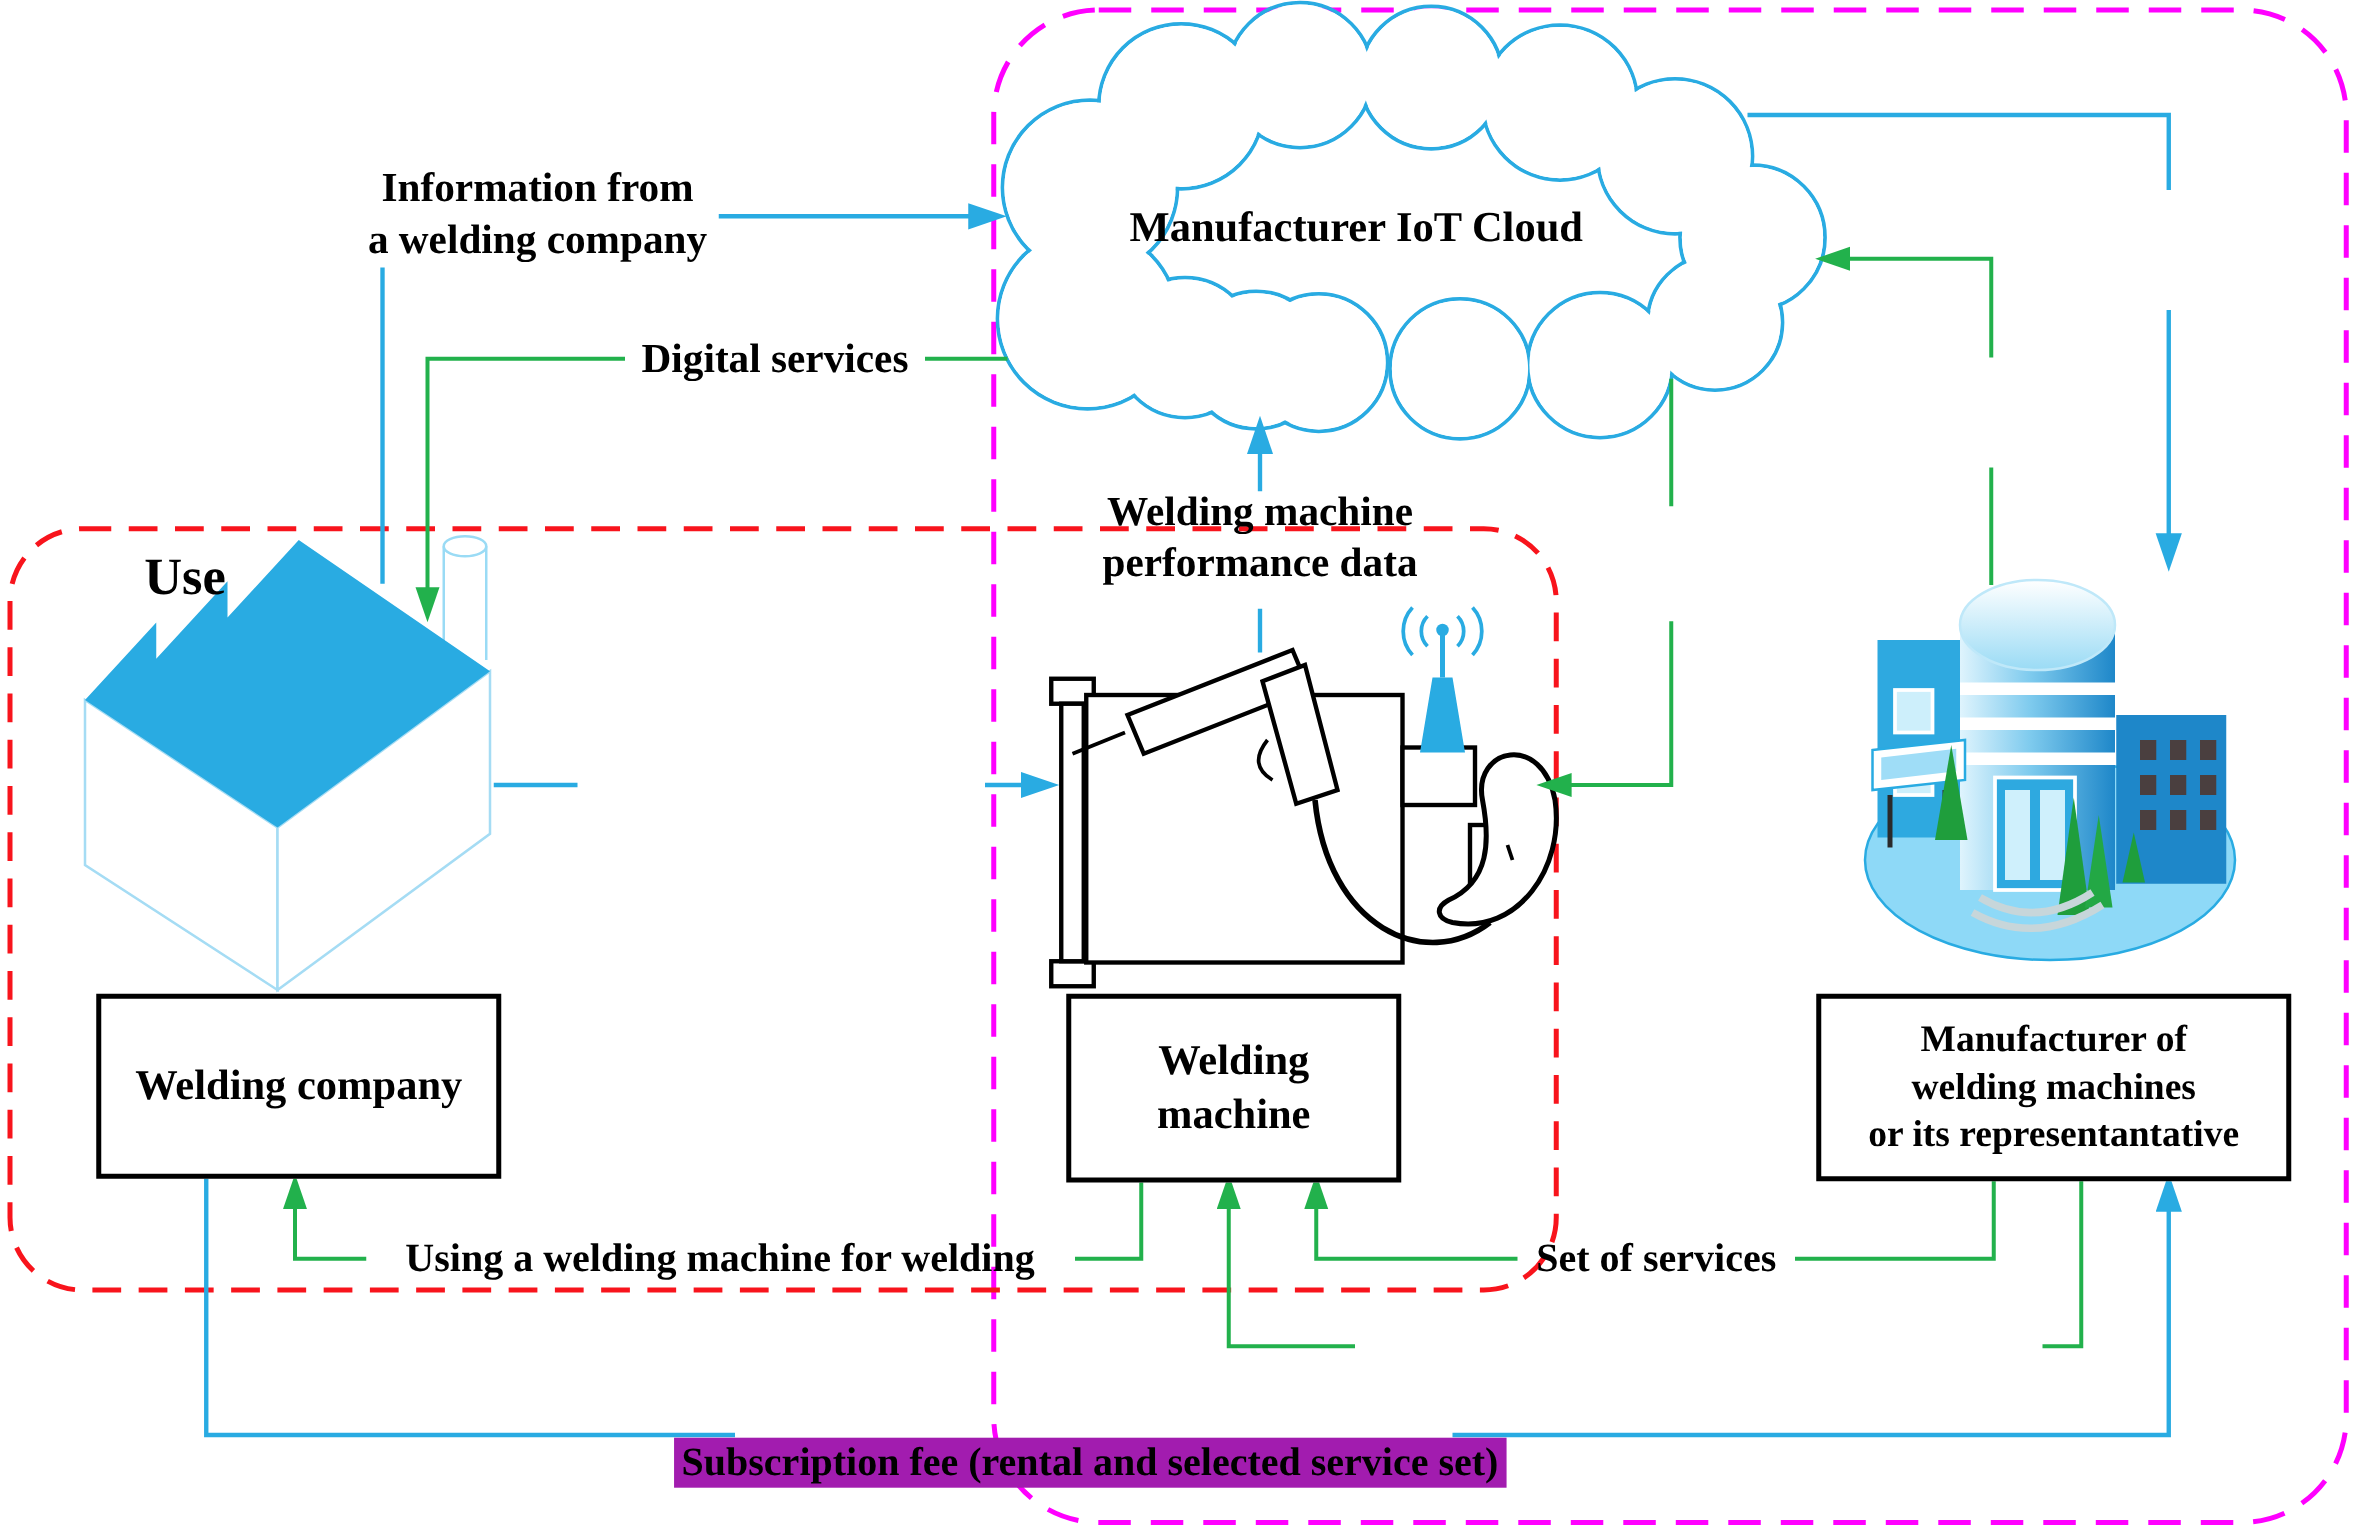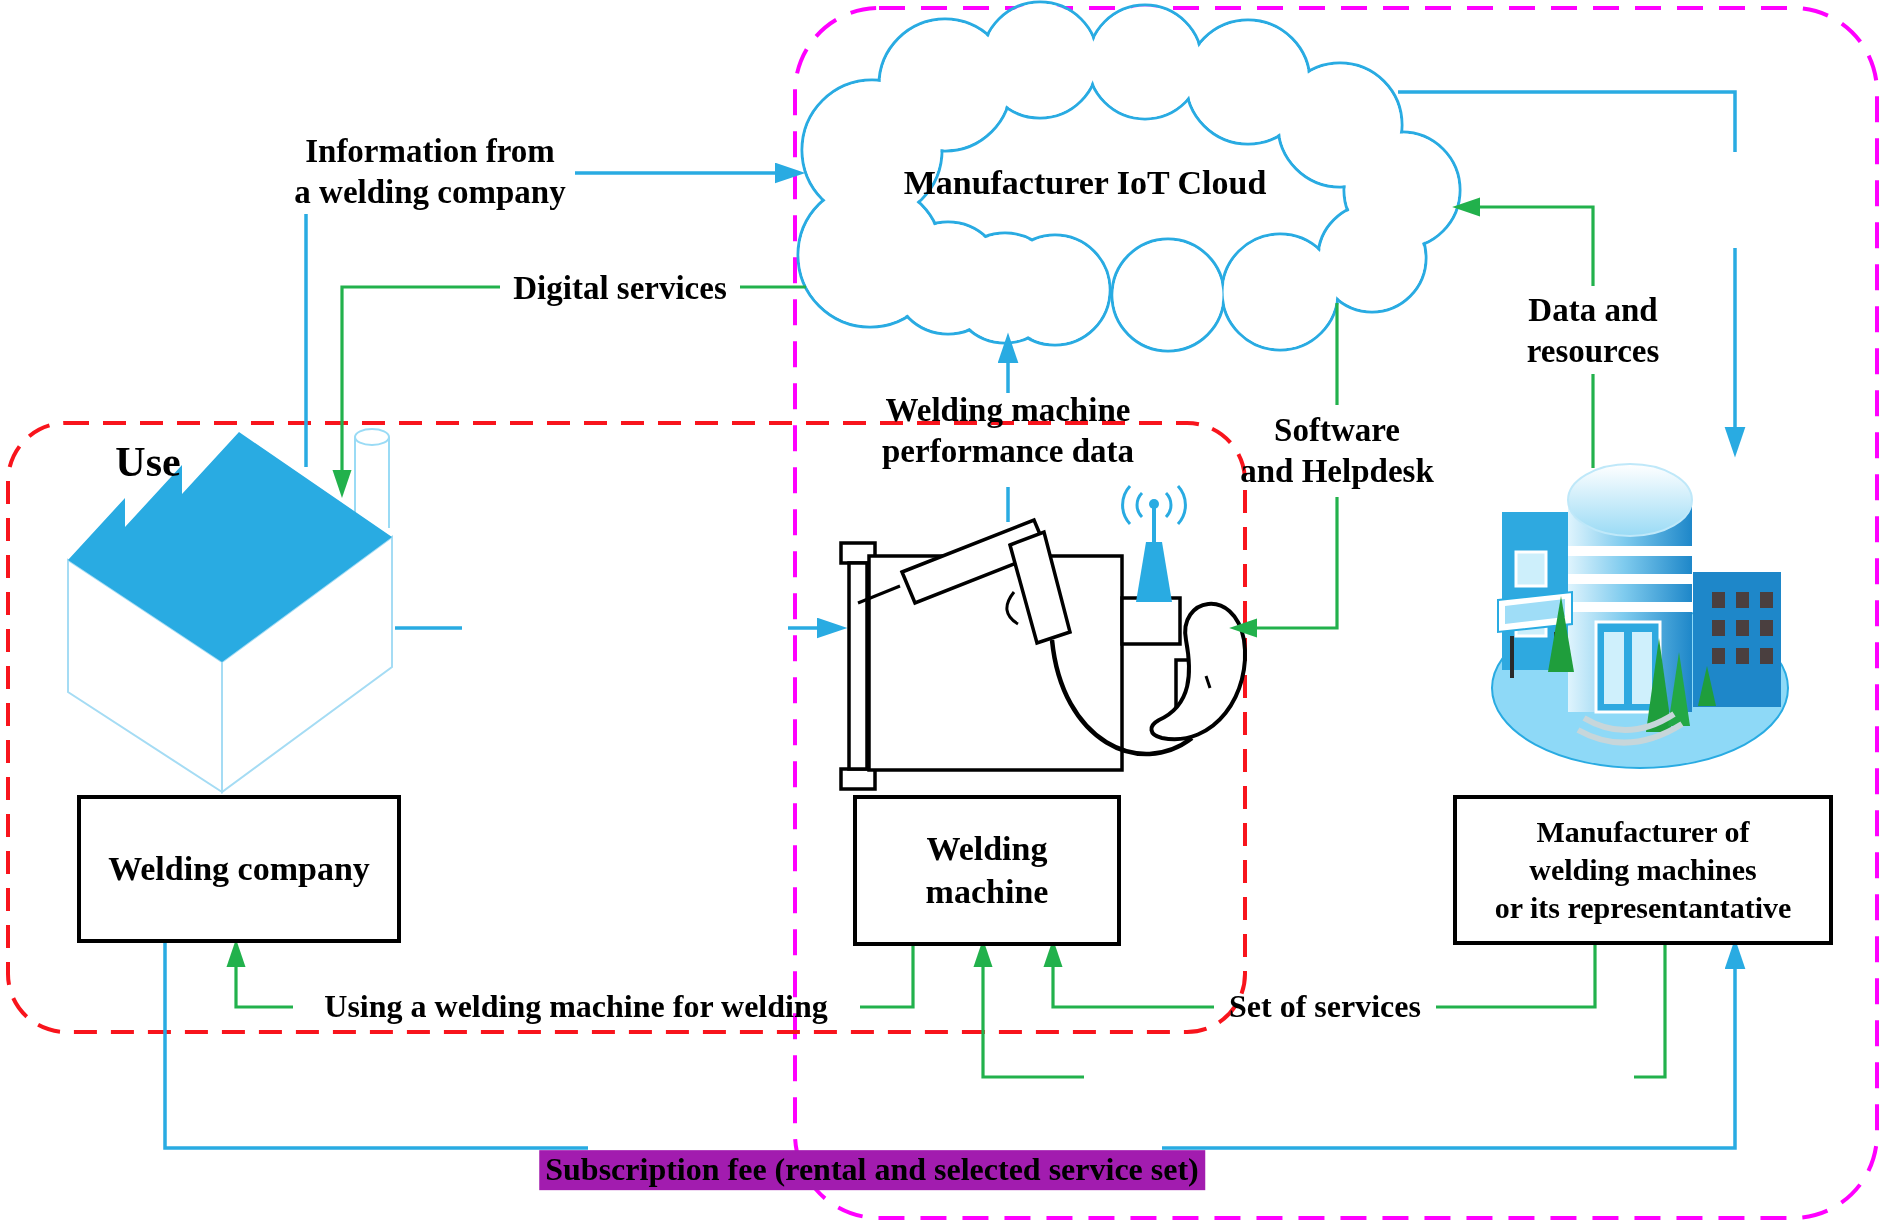--- a/index.html
+++ b/index.html
@@ -222,21 +222,17 @@
 
   <div class="lbl big" id="lbl-use">Use</div>
 
   <div class="lbl" id="lbl-cloud">Manufacturer IoT Cloud</div>
 
   <div class="lbl" id="lbl-info-from">Information from
 a welding company</div>
   <div class="lbl" id="lbl-digital">Digital services</div>
   <div class="lbl" id="lbl-perf">Welding machine
 performance data</div>
-  <div class="lbl" id="lbl-software">Software
-and Helpdesk</div>
-  <div class="lbl" id="lbl-datares">Data and
-resources</div>
   <div class="lbl" id="lbl-using">Using a welding machine for welding</div>
   <div class="lbl" id="lbl-set">Set of services</div>
   <div class="lbl white-bg" id="lbl-subscription">Subscription fee (rental and selected service set)</div>
 
 </div>
 
 </body></html>

